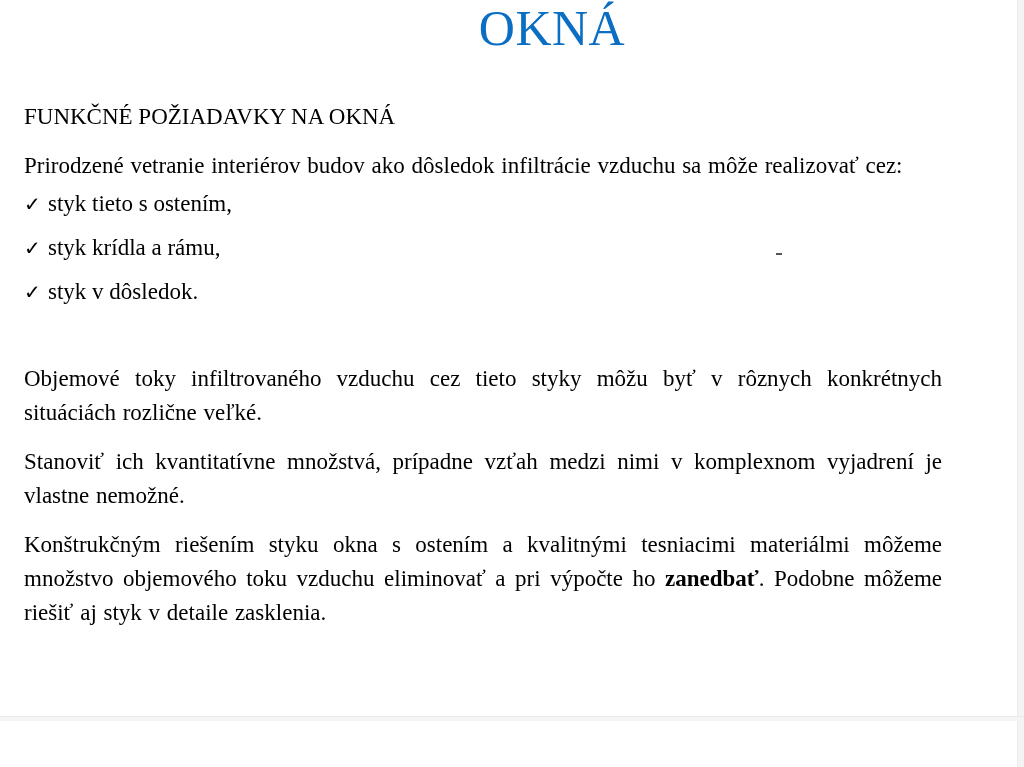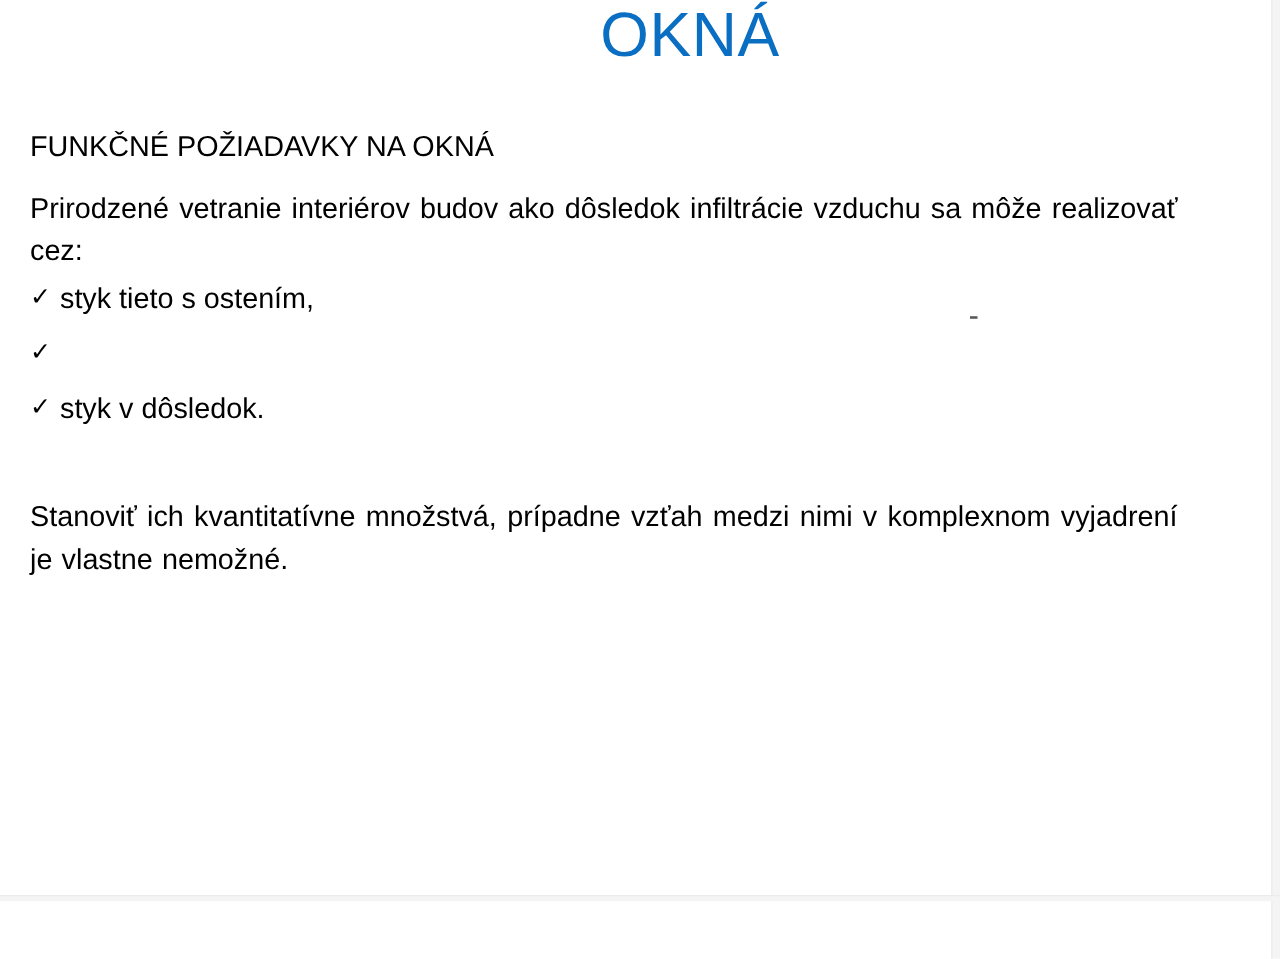--- a/index.html
+++ b/index.html
@@ -14,20 +14,21 @@
       position: relative;
       font-family: "Liberation Sans", "DejaVu Sans", sans-serif;
       color: #000000;
     }
     .slide {
       position: absolute;
       left: 0; top: 0;
       width: 1024px;
       height: 721px;
       background: #ffffff;
+      font-family: Liberation Serif, serif;
     }
     .right-edge {
       position: absolute;
       right: 0; top: 0;
       width: 6px;
       height: 767px;
       background: #f4f4f4;
       border-left: 1px solid #ececec;
     }
     .bottom-edge {
@@ -113,30 +114,33 @@
 
     <p class="para" style="margin-bottom:0">Prirodzené vetranie interiérov budov ako dôsledok  infiltrácie vzduchu sa môže realizovať cez:</p>
 
     <ul class="check-list">
       <li class="check-item">
         <span class="check-icon">✓</span>
         <span>styk tieto s ostením,</span>
       </li>
       <li class="check-item">
         <span class="check-icon">✓</span>
+        <span>styk krídla a rámu,</span>
       </li>
       <li class="check-item">
         <span class="check-icon">✓</span>
         <span>styk v dôsledok.</span>
       </li>
     </ul>
 
     <div class="spacer"></div>
 
+    <p class="para">Objemové toky infiltrovaného vzduchu cez tieto styky  môžu byť v rôznych konkrétnych situáciách rozlične veľké.</p>
 
     <p class="para">Stanoviť ich kvantitatívne množstvá, prípadne vzťah medzi nimi v komplexnom vyjadrení je vlastne nemožné.</p>
 
+    <p class="para"><span>Konštrukčným riešením styku okna s ostením a kvalitnými tesniacimi materiálmi môžeme  množstvo objemového toku vzduchu eliminovať a pri  výpočte ho </span><b class="strong">zanedbať</b><span>. Podobne môžeme riešiť aj styk v detaile zasklenia.</span></p>
 
   </div>
 
   <div class="right-edge"></div>
   <div class="bottom-edge"></div>
 </div>
 
 </body></html>

